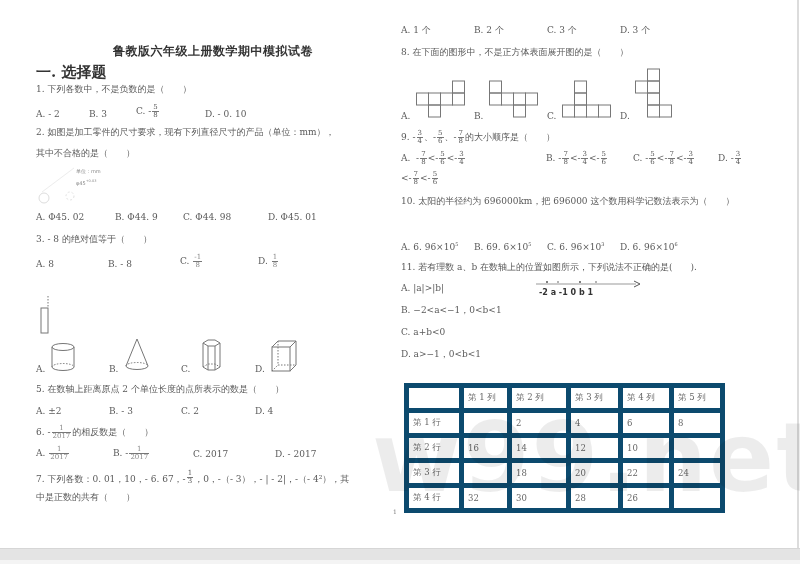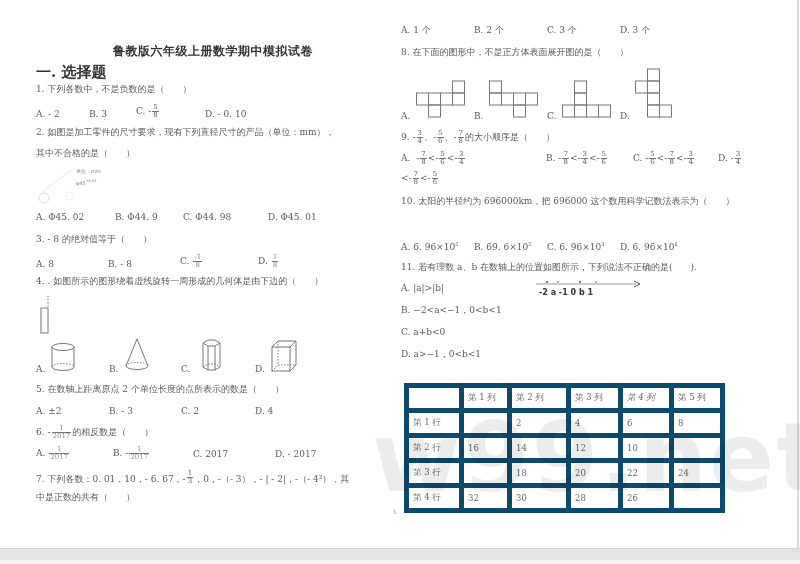--- a/index.html
+++ b/index.html
@@ -63,21 +63,20 @@
   <div class="t" style="left:36px;top:234px;">3. - 8 的绝对值等于（　　）</div>
   <div class="t" style="left:36px;top:259px;">A. 8</div>
   <div class="t" style="left:108px;top:259px;">B. - 8</div>
   <div class="t" style="left:180px;top:254px;">
     <span>C.</span>&nbsp;<span class="frac" style="color:#888;"><span class="num"><span>-</span><span>1</span></span><span class="den">8</span></span>
   </div>
   <div class="t" style="left:258px;top:254px;">
     <span>D.</span>&nbsp;<span class="frac" style="color:#888;"><span class="num">1</span><span class="den">8</span></span>
   </div>
 
-  <div class="t" style="left:36px;top:276px;">4. . 如图所示的图形绕着虚线旋转一周形成的几何体是由下边的（　　）</div>
   <svg style="left:38px;top:296px;" width="14" height="40">
     <line x1="10" y1="0" x2="10" y2="12" stroke="#777" stroke-dasharray="1.5,1.5"></line>
     <rect x="3" y="12" width="7" height="25" fill="none" stroke="#777"></rect>
   </svg>
   <div class="t" style="left:36px;top:364px;">A.</div>
   <svg style="left:50px;top:342px;" width="26" height="32">
     <ellipse cx="13" cy="5" rx="11" ry="3.5" fill="none" stroke="#777"></ellipse>
     <line x1="2" y1="5" x2="2" y2="25" stroke="#777"></line>
     <line x1="24" y1="5" x2="24" y2="25" stroke="#777"></line>
     <path d="M2 25 A11 3.5 0 0 0 24 25" fill="none" stroke="#777"></path>
@@ -226,21 +225,21 @@
   <div class="t" style="left:401px;top:349px;">D. a&gt;−1，0&lt;b&lt;1</div>
 
 
   <table class="grid">
     <tbody>
         <tr>
       <td style="width:46px;"></td>
       <td style="width:39px;">第 1 列</td>
       <td style="width:50px;">第 2 列</td>
       <td style="width:43px;">第 3 列</td>
-      <td style="width:42px;font-style:italic;">第 4 列</td>
+      <td style="width:42px;">第 4 列</td>
       <td style="width:42px;">第 5 列</td>
     </tr>
     <tr>
       <td>第 1 行</td>
       <td></td>
       <td>2</td>
       <td>4</td>
       <td>6</td>
       <td>8</td>
     </tr>

